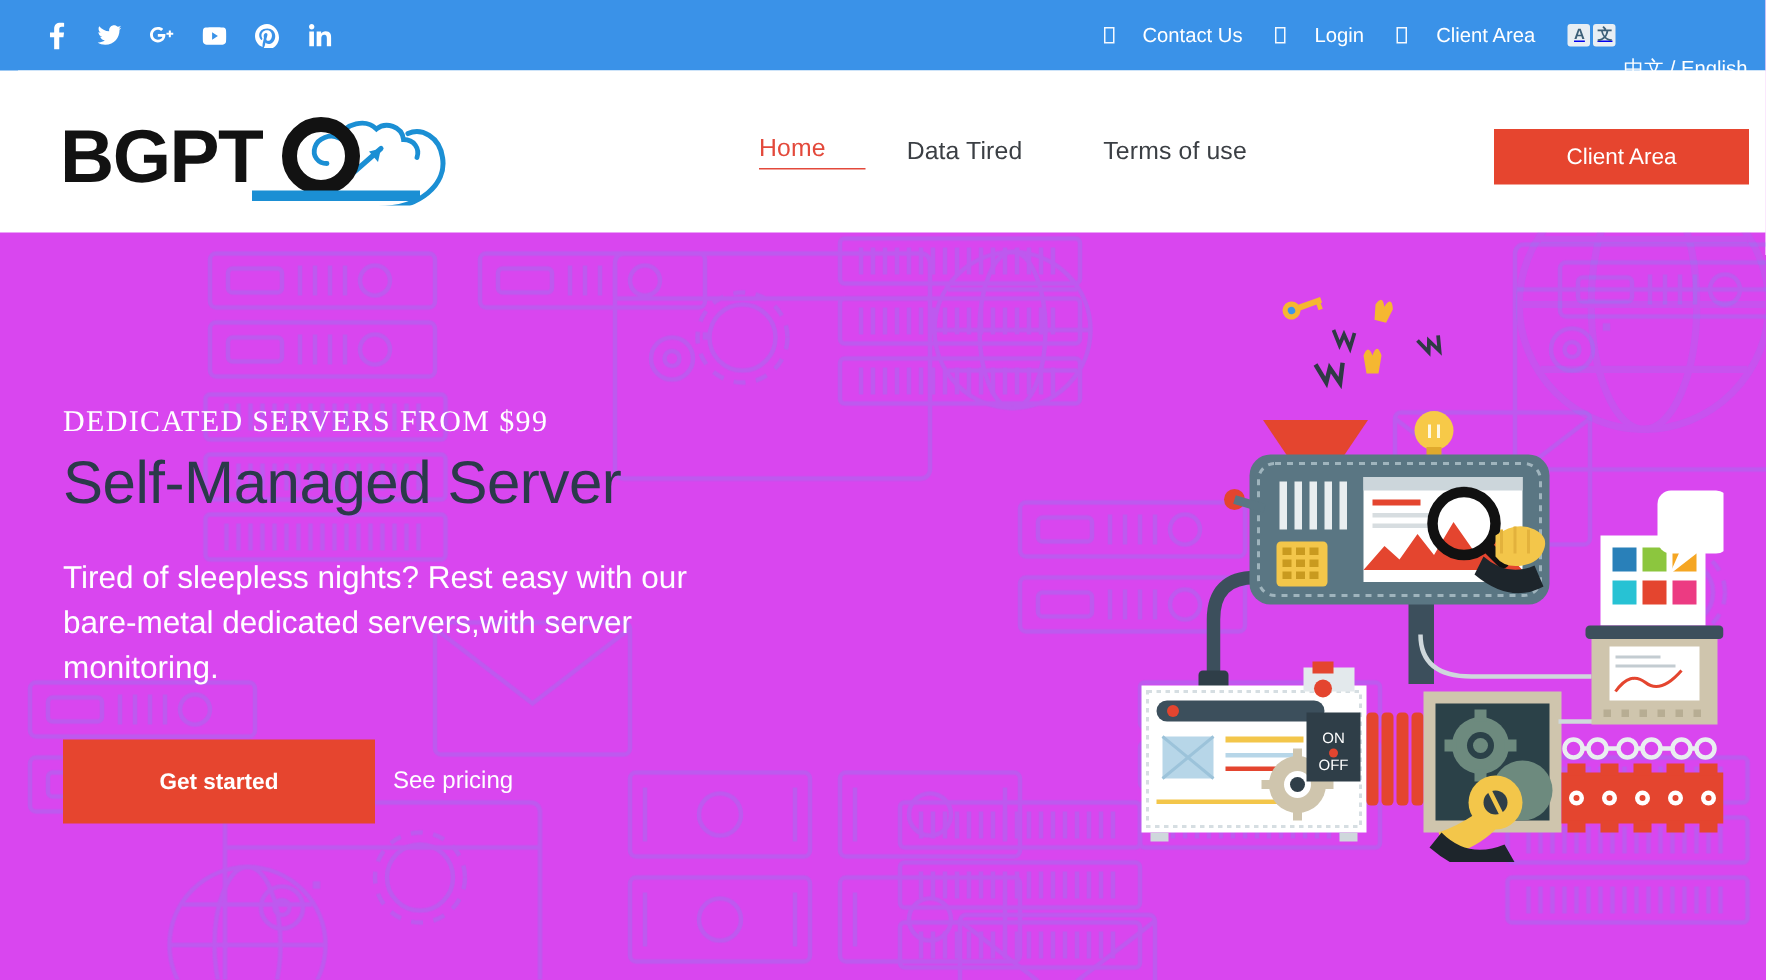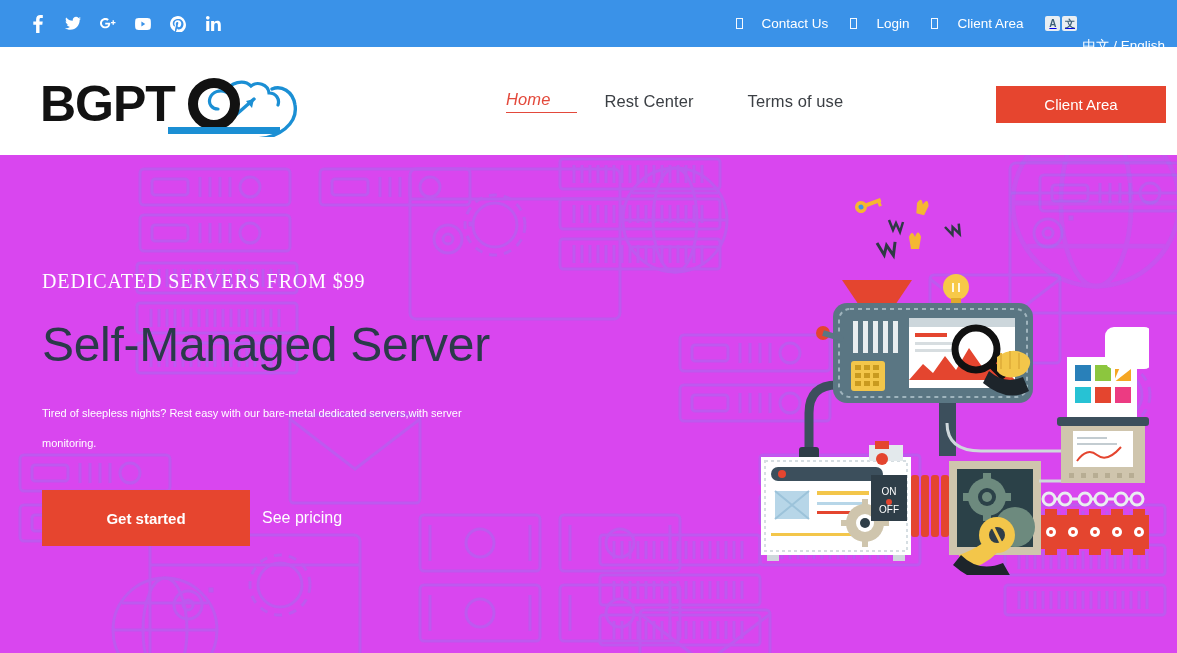--- a/index.html
+++ b/index.html
@@ -73,21 +73,21 @@
   }
   .nav {
     position: absolute; left: 494px; top: 0; height: 108px;
     display: flex; align-items: center; gap: 0;
   }
   .navitem {
     font-size: 16.5px; color: #3b3f44;
     text-decoration: none; padding: 0 27px;
     white-space: nowrap; letter-spacing: .1px;
   }
-  .navitem:first-child { padding-left: 0; font-style: italic; }
+  .navitem:first-child { padding-left: 0; }
   .navitem.active {
     color: #e3493b;
     border-bottom: 1px solid #e3493b;
     padding-bottom: 3px;
   }
   .client-btn {
     position: absolute; right: 23px; top: 39px;
     width: 170px; height: 37px;
     background: #e6452f; color: #ffffff;
     font-size: 15px;
@@ -111,26 +111,26 @@
     position: absolute; left: 42px; top: 115px;
     width: 520px;
   }
   .eyebrow {
     color: #ffffff; font-size: 20px;
     letter-spacing: .9px; font-weight: 400;
     font-family: "Liberation Serif", serif;
     text-transform: uppercase;
   }
   .headline {
-    color: #2b3a4a; font-size: 48px;
-    font-weight: 400; margin-top: 24px;
+    color: #2b3a4a; font-size: 40px;
+    font-weight: 400; margin-top: 7px;
     letter-spacing: -.3px;
   }
   .subtext {
-    color: #ffffff; font-size: 11px;
+    color: #ffffff; font-size: 21px;
     line-height: 30px; margin-top: 26px;
     width: 440px;
   }
   .cta-row {
     display: flex; align-items: center; margin-top: 32px;
   }
   .cta-primary {
     width: 208px; height: 56px;
     background: #e6452f; color: #ffffff;
     font-size: 15px; font-weight: bold;
@@ -223,21 +223,21 @@
 
         <text x="0" y="54" font-family="'Liberation Sans', sans-serif" font-size="50" font-weight="bold" fill="#121212" letter-spacing="-1">BGPT</text>
         <circle cx="174" cy="37" r="21" fill="none" stroke="#121212" stroke-width="10"></circle>
 
         <rect x="128" y="60" width="112" height="7" fill="#1b8fd4"></rect>
       </svg>
     </a>
 
     <div class="nav">
       <a class="navitem active" href="#">Home</a>
-      <a class="navitem" href="#">Rest Center</a>
+      <a class="navitem" href="#">Data Tired</a>
       <a class="navitem" href="#">Terms of use</a>
     </div>
 
     <a class="client-btn" href="#">Client Area</a>
   </div>
 
   <div class="hero">
 
     <svg class="hero-pattern" width="1177" height="498" viewBox="0 0 1177 498">
       <defs>

